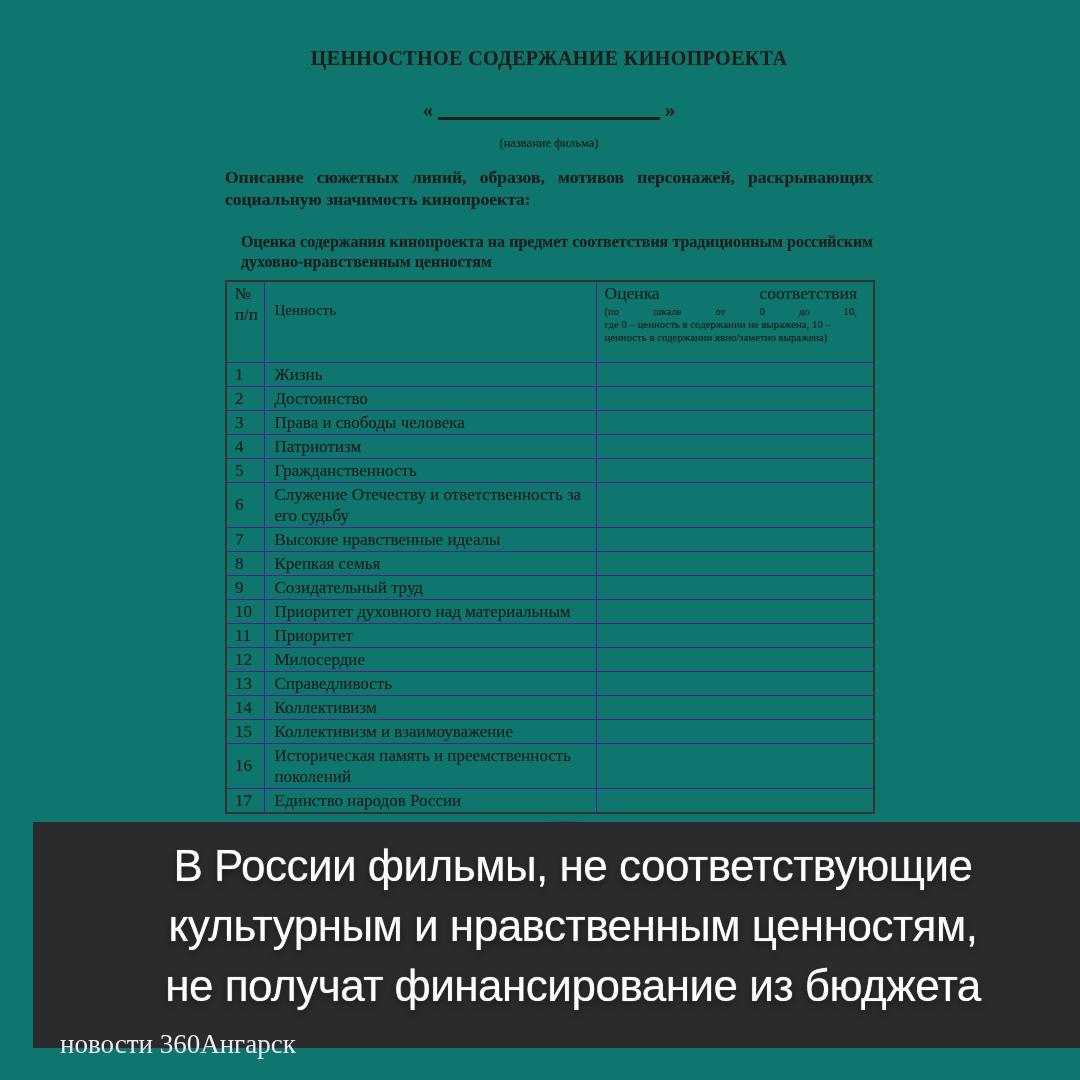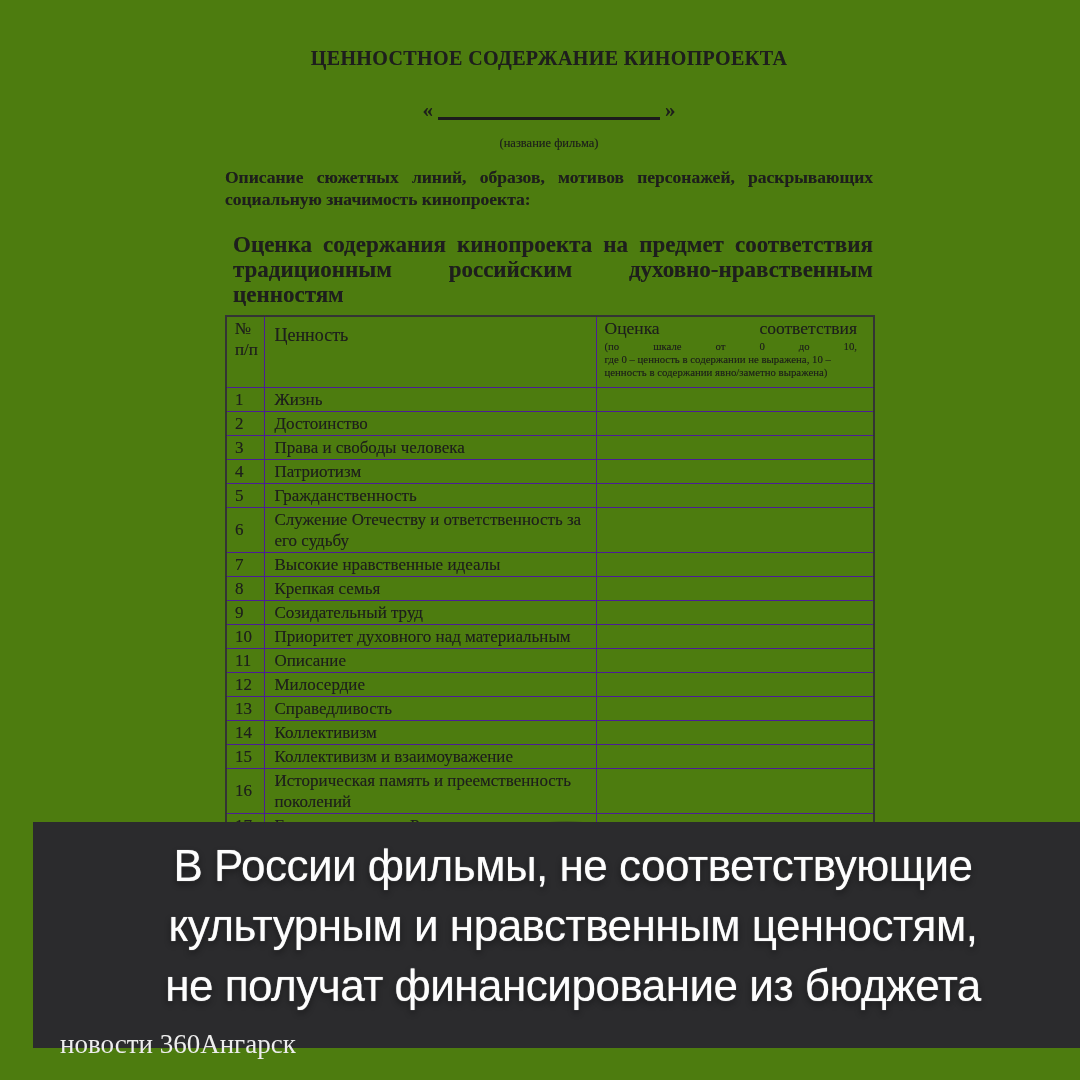--- a/index.html
+++ b/index.html
@@ -1,19 +1,19 @@
 <!DOCTYPE html>
 <html><head>
 <meta charset="utf-8">
 <style>
   html,body{margin:0;padding:0;}
   .page{
     position:relative;
     width:1080px;height:1080px;
-    background:#4d7c0f;
+    background:#0f766e;
     overflow:hidden;
     font-family:"Liberation Serif", serif;
     text-decoration:underline;
   }
   
   .doc{
     position:absolute;left:225px;top:46px;width:648px;
     color:#1e1e1e;
     text-shadow:0 0 0.6px rgba(0,0,0,0.35);
   }
@@ -37,42 +37,42 @@
     border-bottom:3px solid #1c1c1c;
   }
   .film-label{font-size:12.5px;margin-top:16px;}
   .doc-par{
     margin:0 0 22px 0;
     font-size:17.5px;line-height:21.5px;
     text-align:justify;
   }
   .doc-par .b{font-weight:bold;}
   .doc-heading{
-    margin:0 0 8px 8px;
-    font-size:23px;line-height:25px;font-weight:bold;
+    margin:0 0 8px 16px;
+    font-size:16px;line-height:20px;font-weight:bold;
     text-align:justify;
   }
   
   .values-table{
     border-collapse:collapse;table-layout:fixed;
     width:648px;
     border:2px solid #343434;
     font-size:17px;
   }
   .values-table th,.values-table td{
     border:1px solid #4c1d95;
     padding:0;
     overflow:hidden;
   }
   .values-table th{
     font-weight:normal;text-align:left;vertical-align:top;
     height:62px;
   }
   th.col-num{padding:1px 4px 0 8px;font-size:17px;line-height:21px;}
-  th.col-value{padding:8px 0 0 10px;font-size:18px;line-height:21px;}
+  th.col-value{padding:18px 0 0 10px;font-size:15px;line-height:21px;}
   th.col-score{padding:1px 16px 0 8px;}
   .score-title{
     font-size:17.5px;line-height:21px;
     text-align:justify;text-align-last:justify;
   }
   .score-note{font-size:10.8px;line-height:13px;margin-top:1px;}
   .score-note .jl{text-align:justify;text-align-last:justify;}
   .values-table td{
     height:20px;line-height:20px;vertical-align:middle;
   }
@@ -192,21 +192,21 @@
             <td class="col-value">Созидательный труд</td>
             <td class="col-score"></td>
           </tr>
           <tr>
             <td class="col-num">10</td>
             <td class="col-value">Приоритет духовного над материальным</td>
             <td class="col-score"></td>
           </tr>
           <tr>
             <td class="col-num">11</td>
-            <td class="col-value">Описание</td>
+            <td class="col-value">Приоритет</td>
             <td class="col-score"></td>
           </tr>
           <tr>
             <td class="col-num">12</td>
             <td class="col-value">Милосердие</td>
             <td class="col-score"></td>
           </tr>
           <tr>
             <td class="col-num">13</td>
             <td class="col-value">Справедливость</td>

